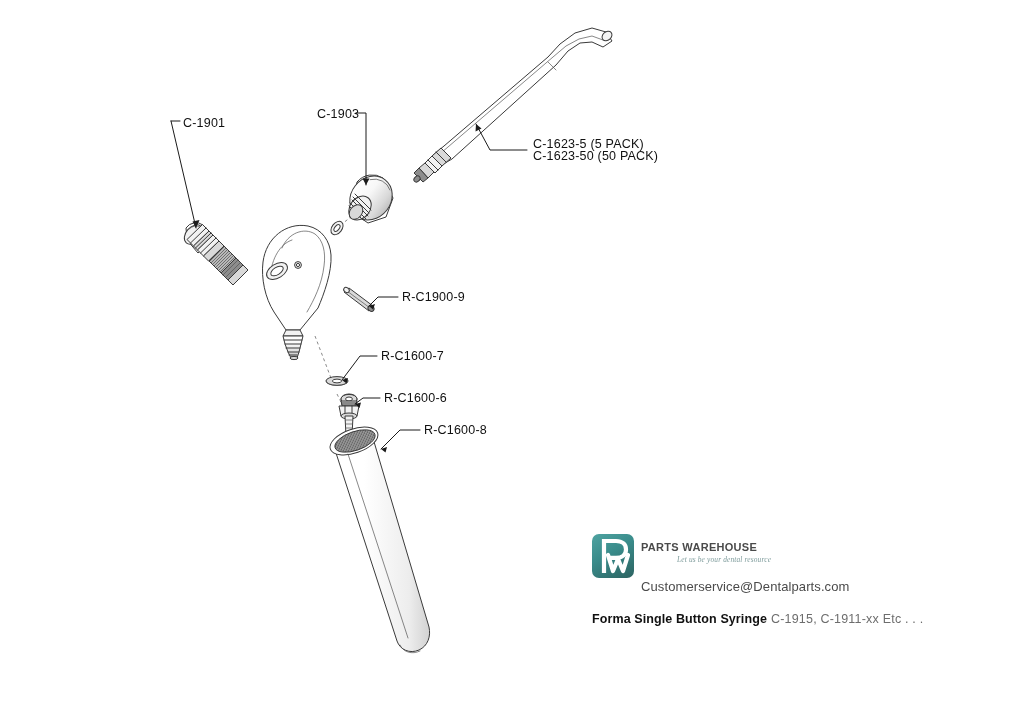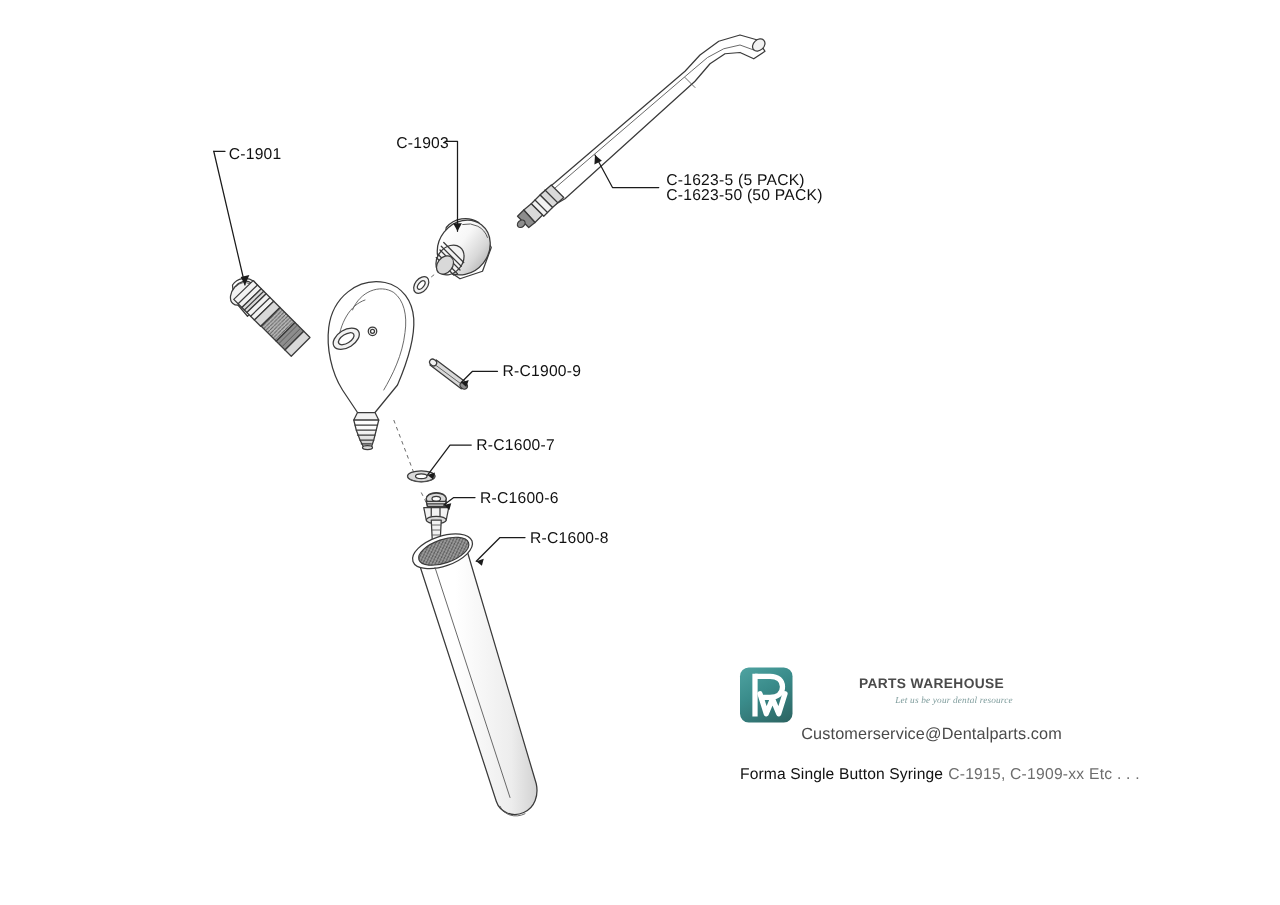--- a/index.html
+++ b/index.html
@@ -12,21 +12,20 @@
     width: 1024px;
     height: 724px;
     overflow: hidden;
     font-family: "Liberation Sans", sans-serif;
   }
   #sheet {
     position: relative;
     width: 1024px;
     height: 624px;
     background: #ffffff;
-    text-align: center;
   }
   #drawing {
     position: absolute;
     left: 0;
     top: 0;
     width: 1024px;
     height: 724px;
   }
   
   .ln {
@@ -131,21 +130,21 @@
     letter-spacing: 0.1px;
   }
   #caption {
     position: absolute;
     left: 592px;
     top: 612px;
     white-space: nowrap;
     font-family: "Liberation Sans", sans-serif;
     font-size: 12.5px;
   }
-  #captionTitle { font-weight: normal; color: #111111; letter-spacing: 0.1px; }
+  #captionTitle { font-weight: bold; color: #111111; letter-spacing: 0.1px; }
   #captionCodes { color: #6d6d6d; letter-spacing: 0.2px; margin-left: 4px; }
 </style>
 </head>
 <body>
 
 <div id="sheet">
 
   <svg id="drawing" viewBox="0 0 1024 724">
 
     <defs>
@@ -387,16 +386,16 @@
       </svg>
     </div>
     <div id="logoText">
       <div id="brandName">PARTS WAREHOUSE</div>
       <div id="brandTag">Let us be your dental resource</div>
       <div id="brandMail">Customerservice@Dentalparts.com</div>
     </div>
   </div>
 
   <div id="caption">
-    <span id="captionTitle">Forma Single Button Syringe</span><span id="captionCodes">C-1915, C-1909-xx  Etc . . .</span>
+    <span id="captionTitle">Forma Single Button Syringe</span><span id="captionCodes">C-1915, C-1911-xx  Etc . . .</span>
   </div>
 
 </div>
 
 </body></html>

